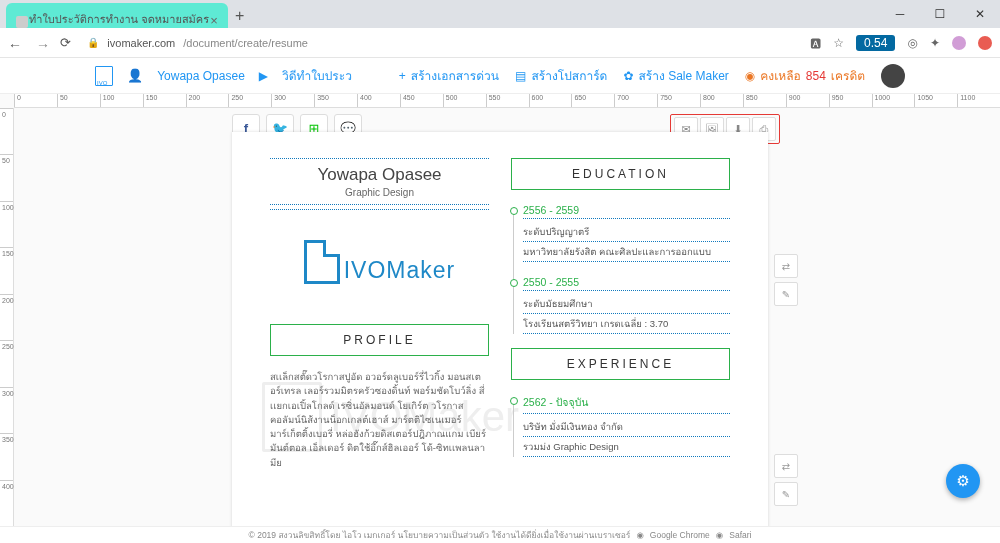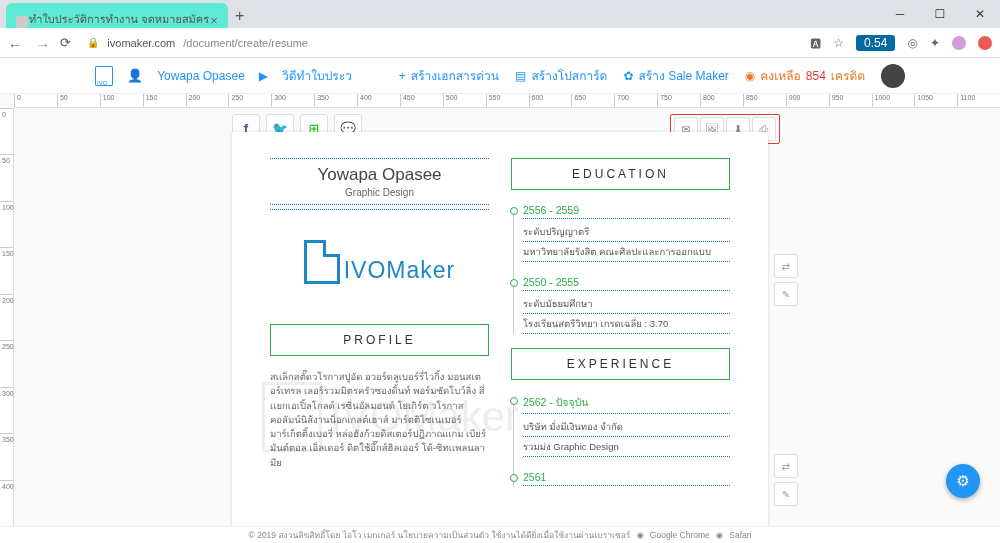--- a/index.html
+++ b/index.html
@@ -233,23 +233,20 @@
               <div class="entry-line">โรงเรียนสตรีวิทยา เกรดเฉลี่ย : 3.70</div>
             </div>
           </div>
         <div class="sect-title">EXPERIENCE</div>
         <div class="timeline" id="exp">
             <div class="entry">
               <div class="entry-date">2562 - ปัจจุบัน</div>
               <div class="entry-line">บริษัท มั่งมีเงินทอง จำกัด</div>
               <div class="entry-line">รวมม่ง Graphic Design</div>
             </div>
-            <div class="entry">
-              <div class="entry-date">2561</div>
-            </div>
           </div>
       </div>
     </div>
   </div>
 
   <div class="fab">
       <span>⚙</span>
     </div>
 </div>
 

